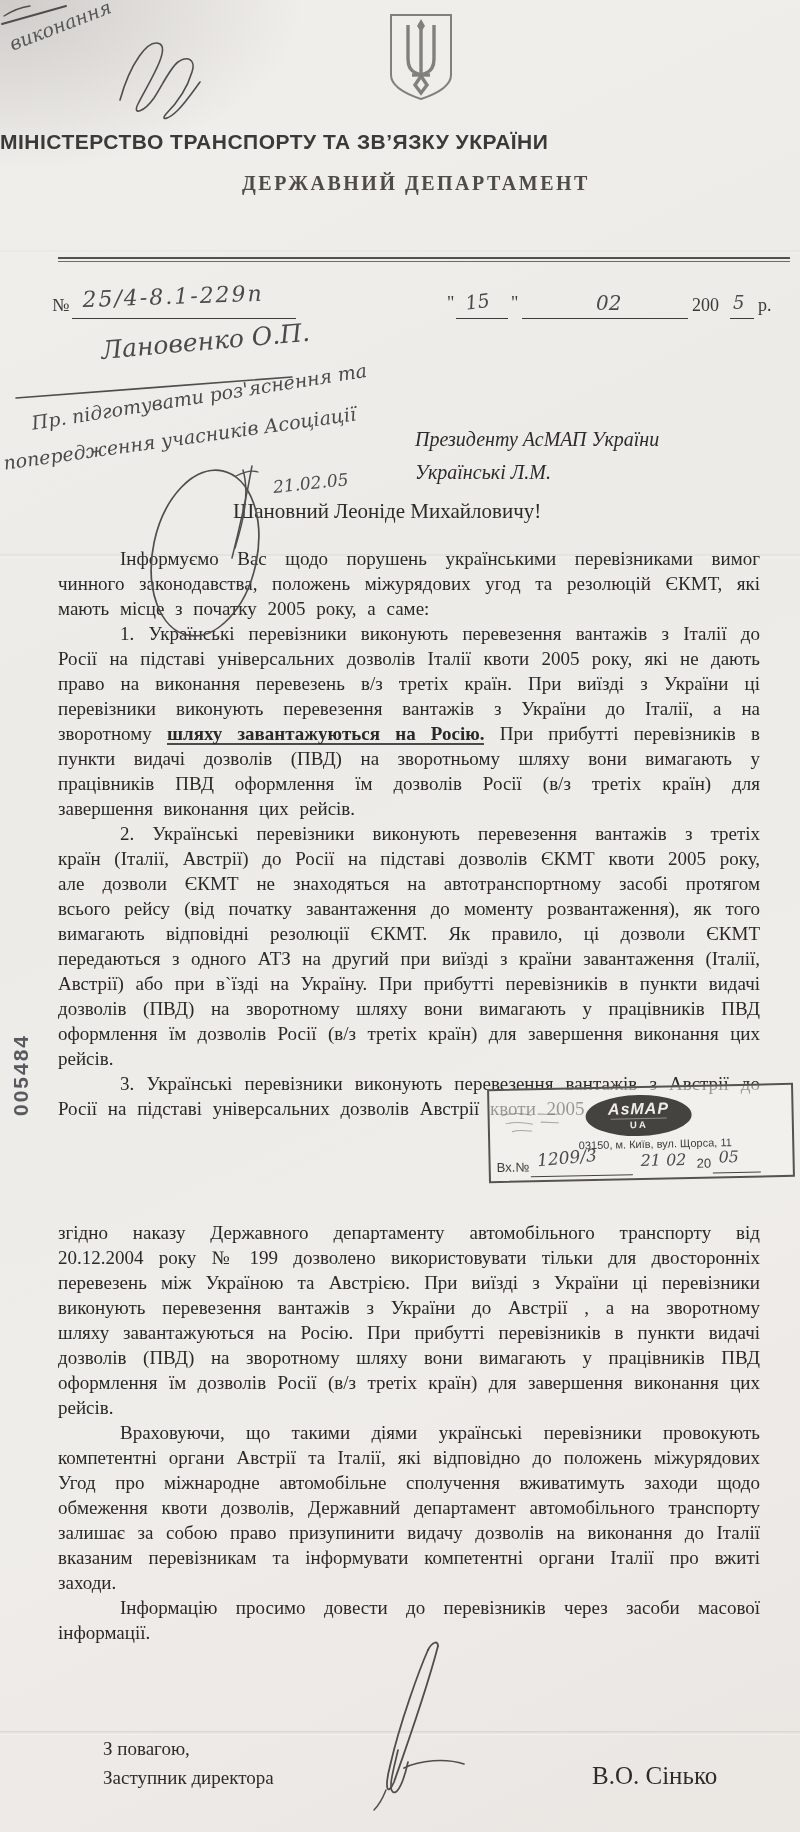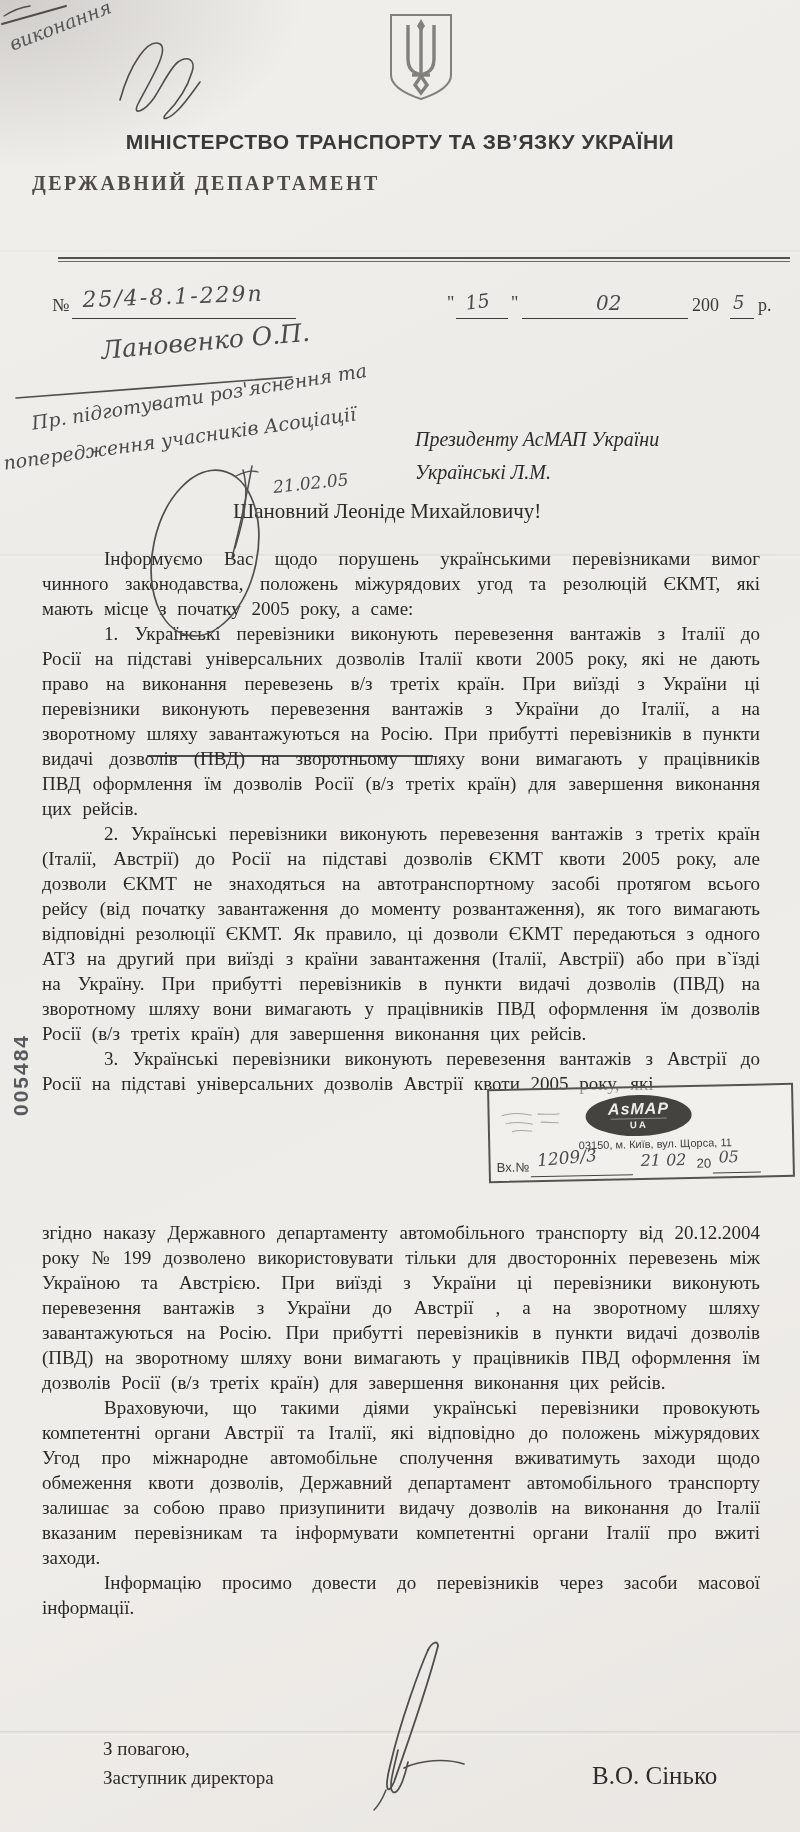--- a/index.html
+++ b/index.html
@@ -13,24 +13,24 @@
   }
   .corner-shade { position:absolute; left:0; top:0; width:300px; height:170px;
     background:radial-gradient(ellipse at 0% 0%, rgba(85,82,78,.22), rgba(85,82,78,0) 72%); }
   .crease { position:absolute; left:0; width:100%; height:4px; }
   .crease1 { top:554px; background:linear-gradient(to bottom, rgba(110,105,98,.10), rgba(255,255,255,.4)); }
   .crease2 { top:1731px; background:linear-gradient(to bottom, rgba(110,105,98,.16), rgba(255,255,255,.45)); }
   .crease3 { top:250px; background:linear-gradient(to bottom, rgba(110,105,98,.05), rgba(255,255,255,.2)); }
 
   
   .emblem { position:absolute; left:388px; top:13px; }
-  .ministry { position:absolute; top:130px; left:0; width:800px; text-align:center;
+  .ministry { position:absolute; top:130px; left:0; width:800px; text-align:left;
     font-family:"Liberation Sans","DejaVu Sans",sans-serif; font-weight:bold;
     font-size:21px; letter-spacing:.5px; color:#3b3a38; }
-  .dept1 { position:absolute; top:172px; left:0; width:800px; 
+  .dept1 { position:absolute; top:172px; left:0; width:800px; text-align:center;
     font-size:20px; font-weight:600; letter-spacing:2.5px; color:#4e4c49;padding-left:32px; }
   .dept2 { position:absolute; top:201px; left:0; width:800px; text-align:center;
     font-size:19px; font-weight:600; letter-spacing:1.5px; color:#4e4c49; }
   .addr-row { position:absolute; top:229px; left:60px; width:726px; display:flex;
     justify-content:space-between; font-family:"Liberation Sans","DejaVu Sans",sans-serif;
     font-size:15.5px; color:#3f3e3c; }
   .rule { position:absolute; top:257px; left:58px; width:732px; height:5px;
     border-top:2.5px solid #53514e; border-bottom:1.2px solid #6e6c69; }
 
   
@@ -58,25 +58,25 @@
   .hw-resdate{ left:272px; top:477px; font-size:17px; transform:rotate(-6deg); }
 
   
   .recipient { position:absolute; left:415px; top:423px; font-size:20px; line-height:33px; color:#2d2b29;font-style:italic; }
   .salutation { position:absolute; left:233px; top:499px; font-size:21px; color:#2d2b29; }
 
   
   .body-block { position:absolute; left:42px; width:718px; }
   .block1 { top:546px; }
   .block2 { top:1220px; }
-  .bp { font-size:19px; line-height:25px; text-align:justify; word-spacing:6px; color:#2b2927; }
+  .bp { font-size:19px; line-height:25px; text-align:justify; word-spacing:6px; color:#2b2927;margin-left:16px; }
   .indent { text-indent:62px; }
-  .hand-underline { padding-bottom:13px;
+  .hand-underline { padding-bottom:1px;
     background-image:linear-gradient(#4c4b49,#4c4b49);
-    background-size:100% 2px; background-position:0 100%; background-repeat:no-repeat; }
+    background-size:100% 2px; background-position:0 100%; background-repeat:no-repeat;font-weight:bold; }
 
   
   .vnum { position:absolute; left:-28px; top:1062px; width:100px; height:26px;
     transform:rotate(-90deg); text-align:center;
     font-family:"Liberation Sans","DejaVu Sans",sans-serif; font-weight:bold;
     font-size:21px; letter-spacing:2px; color:#43464b; opacity:.88; }
 
   
   .stamp { position:absolute; left:488px; top:1086px; width:306px; height:94px;
     border:2.5px solid #55534f; transform:rotate(-1.2deg);

